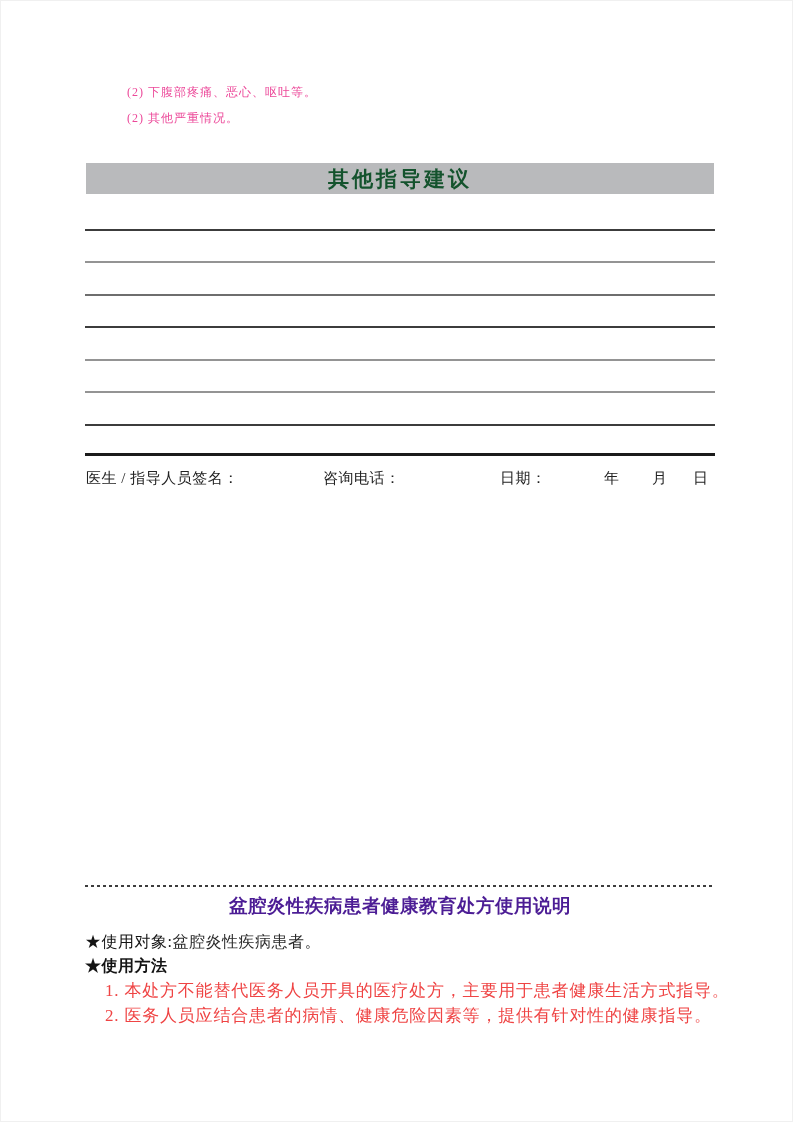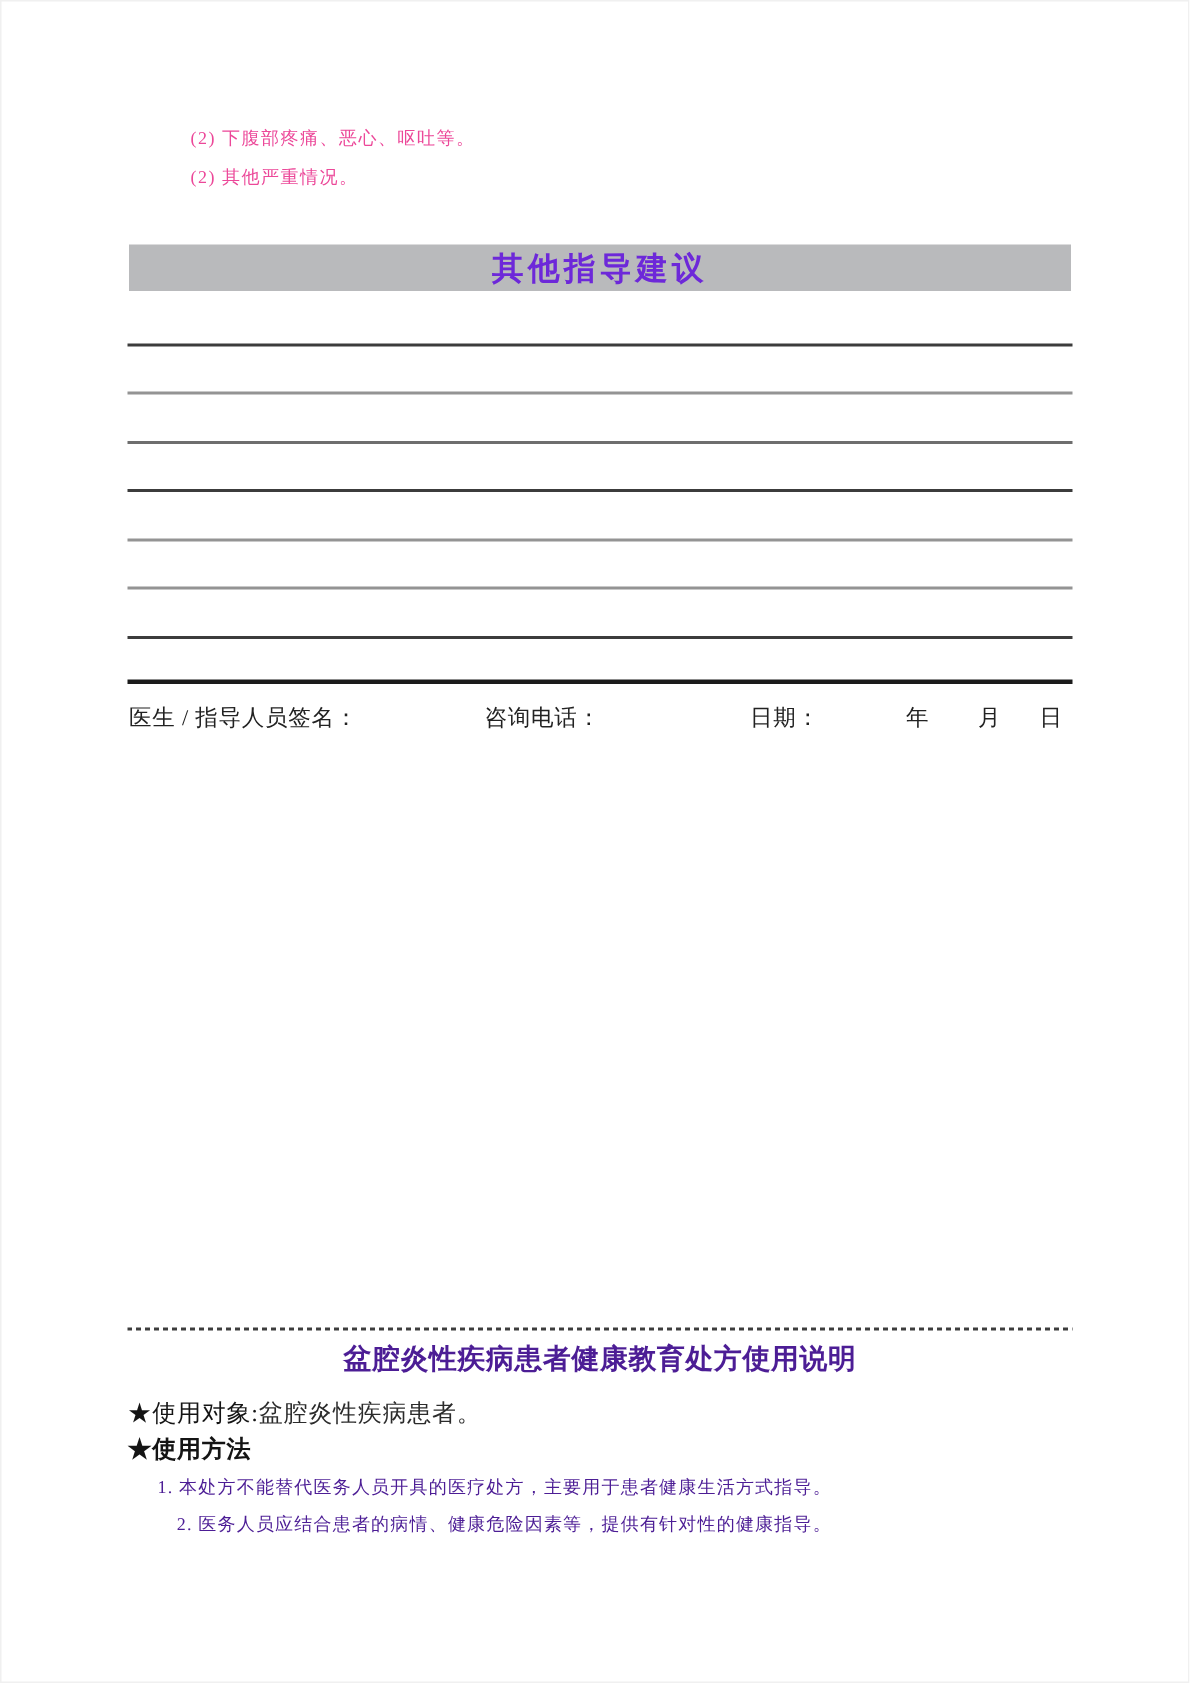--- a/index.html
+++ b/index.html
@@ -37,21 +37,21 @@
     background: #b9babc;
     display: flex;
     align-items: center;
     justify-content: center;
   }
   .section-bar .bar-title {
     font-family: "Liberation Sans", sans-serif;
     font-weight: bold;
     font-size: 21px;
     letter-spacing: 3px;
-    color: #6d28d9;
+    color: #14532d;
   }
   
   .rule {
     position: absolute;
     left: 85px;
     width: 630px;
     height: 2px;
   }
   .rule.dark   { background: #3c3c3c; }
   .rule.mid    { background: #6e6e6e; }
@@ -109,25 +109,24 @@
     top: 956px;
     font-size: 16px;
     font-weight: bold;
     letter-spacing: 0.5px;
     color: #141414;
   }
   .usage-items {
     position: absolute;
     left: 105px;
     top: 979px;
-    font-size: 12px;
+    font-size: 17px;
     line-height: 24.5px;
     letter-spacing: 0.8px;
-    color: #4c1d95;
-    text-align: right;
+    color: #ef4444;
   }
 </style>
 </head>
 <body>
 
 <div class="page">
 
   <div class="top-remarks">
     <div>(2) 下腹部疼痛、恶心、呕吐等。</div>
     <div>(2) 其他严重情况。</div>

